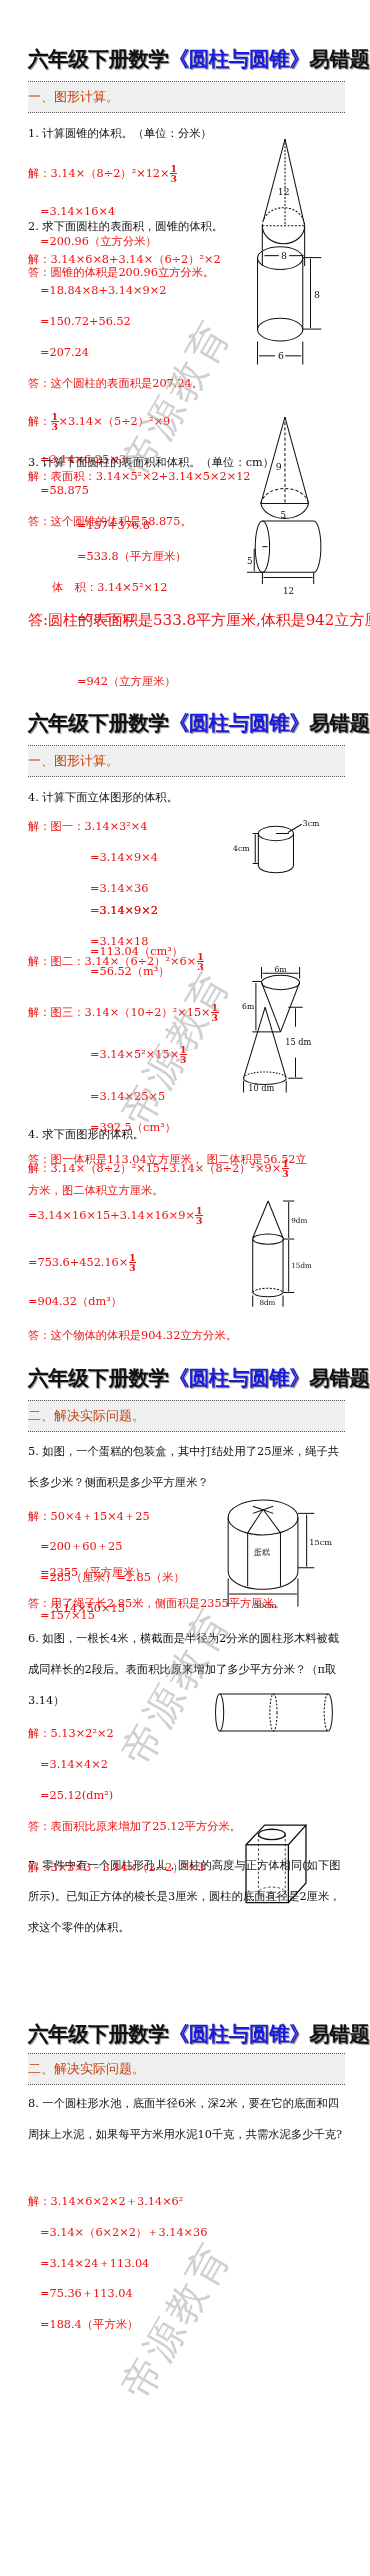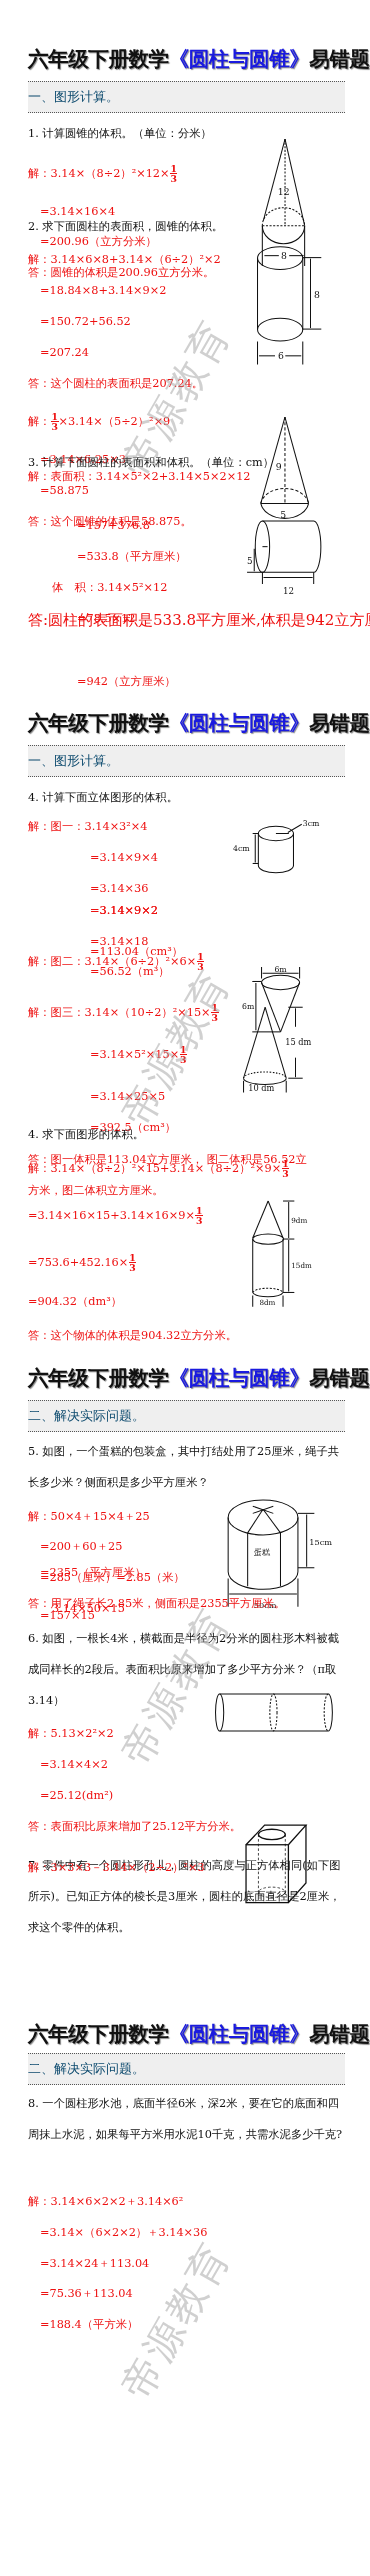--- a/index.html
+++ b/index.html
@@ -4,21 +4,21 @@
 <style>
   html, body { margin:0; padding:0; background:#ffffff; }
   body { width:371px; height:3297px; position:relative; overflow:hidden;
          font-family:"DejaVu Serif","Liberation Serif",serif; }
   .page-title { position:absolute; left:28px; width:317px; font-family:"DejaVu Sans","Liberation Sans",sans-serif;
          font-weight:bold; font-size:20.6px; line-height:25px; color:#111; white-space:nowrap;
          text-shadow:1px 1px 1px #888; letter-spacing:-0.5px; }
   .page-title .accent { color:#1a1adf; }
   .section-band { position:absolute; left:28px; width:317px; height:32px; background:#efefef;
          border-top:1px dotted #555; border-bottom:1px dotted #555; box-sizing:border-box; }
-  .section-band span { position:absolute; left:0; top:6.2px; font-size:13px; color:#0c4a6e; }
+  .section-band span { position:absolute; left:0; top:6.2px; font-size:13px; color:#c2410c; }
   .q { position:absolute; left:28px; width:319px; font-size:11.3px; line-height:31px; color:#111; }
   .a { position:absolute; left:28px; font-size:11.3px; color:#ee1111; white-space:nowrap; line-height:15.5px; }
   .a.indent1 { left:40px; }
   .a.indent2 { left:52px; }
   .a.indent3 { left:77px; }
   .a.indent4 { left:90px; }
   .frac { display:inline-block; vertical-align:middle; text-align:center; font-weight:bold; font-size:9.3px; line-height:9.3px; margin-left:0.5px; }
   .frac .num { display:block; border-bottom:1px solid #ee1111; padding:0 0.5px; }
   .frac .den { display:block; }
   .fig { position:absolute; }

